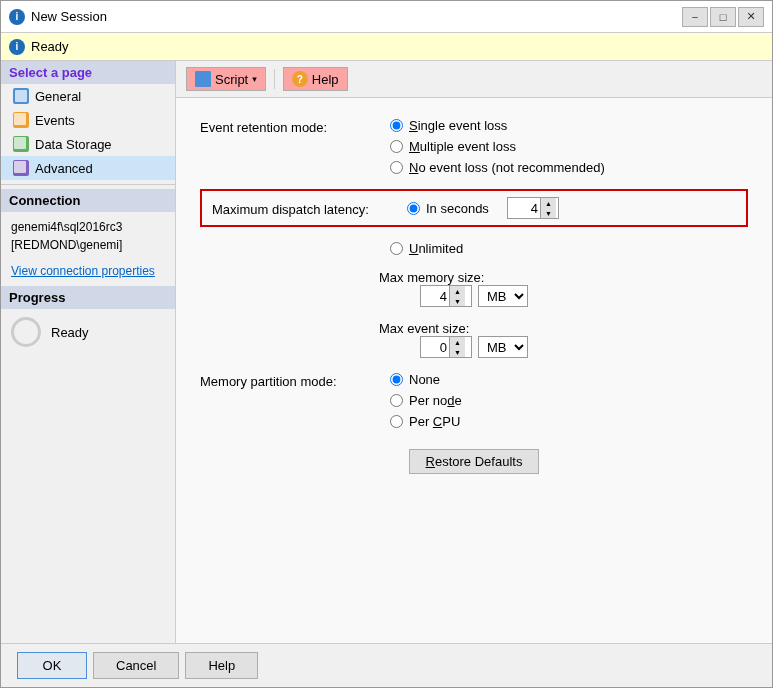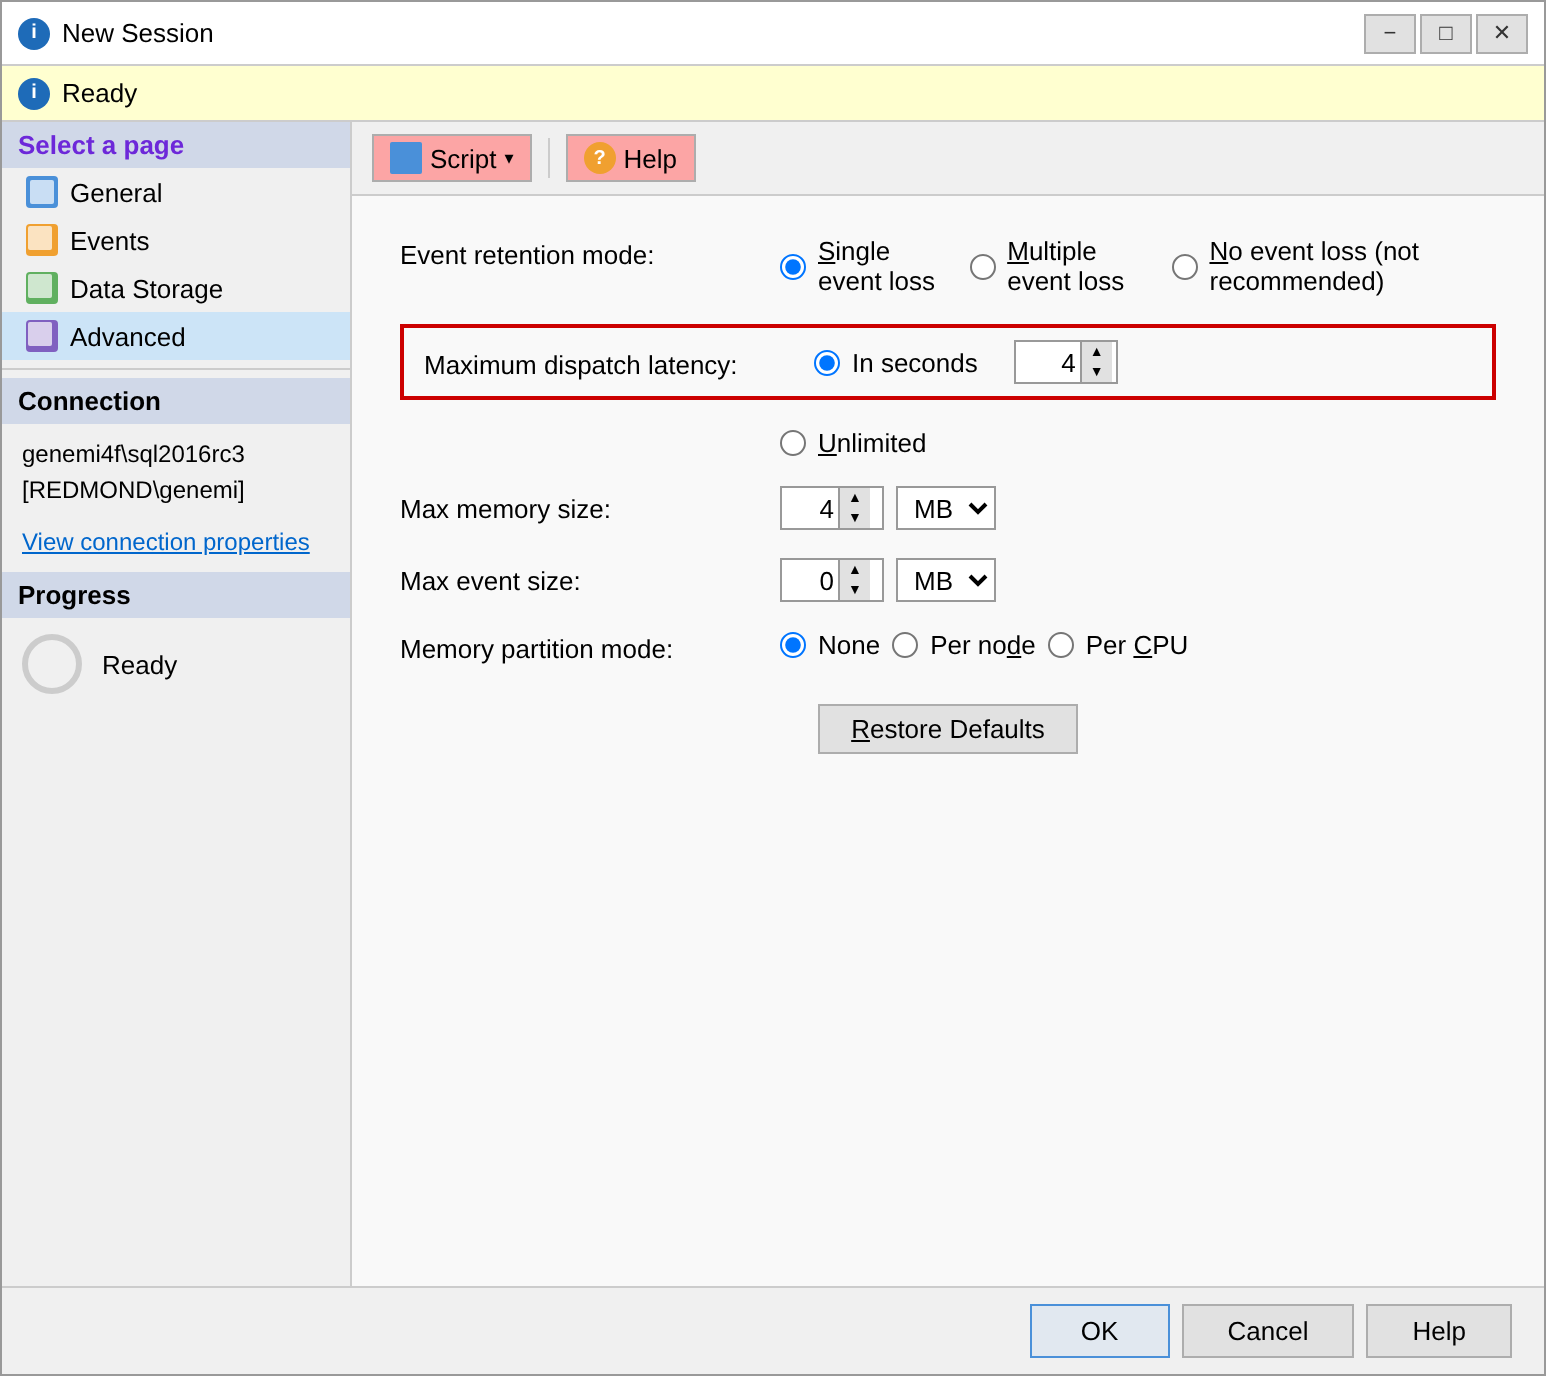--- a/index.html
+++ b/index.html
@@ -225,21 +225,21 @@
     }
     .form-label {
       width: 190px;
       flex-shrink: 0;
       padding-top: 2px;
       font-size: 13px;
       color: #000;
     }
     .radio-group {
       display: flex;
-      flex-direction: row;
+      flex-direction: column;
       gap: 6px;
     }
     .radio-item {
       display: flex;
       align-items: center;
       gap: 6px;
       font-size: 13px;
       cursor: pointer;
     }
     .radio-item input[type=radio] {
@@ -310,20 +310,21 @@
       font-size: 13px;
       padding: 0 4px;
       cursor: pointer;
     }
     .spinbox-small input { width: 28px; }
 
     .memory-row {
       display: flex;
       align-items: center;
       margin-bottom: 14px;
+      flex-direction: column;
     }
     .memory-label {
       width: 190px;
       flex-shrink: 0;
       font-size: 13px;
     }
     .memory-controls {
       display: flex;
       align-items: center;
       gap: 6px;
@@ -339,21 +340,20 @@
       border: 1px solid #adadad;
       background: #e1e1e1;
       cursor: pointer;
       font-size: 13px;
     }
 
     .bottom-buttons {
       border-top: 1px solid #ccc;
       padding: 8px 16px;
       display: flex;
-      justify-content: flex-end;
       gap: 6px;
       background: #f0f0f0;
     }
     .bottom-btn {
       padding: 5px 22px;
       border: 1px solid #adadad;
       background: #e1e1e1;
       cursor: pointer;
       font-size: 13px;
       min-width: 70px;

